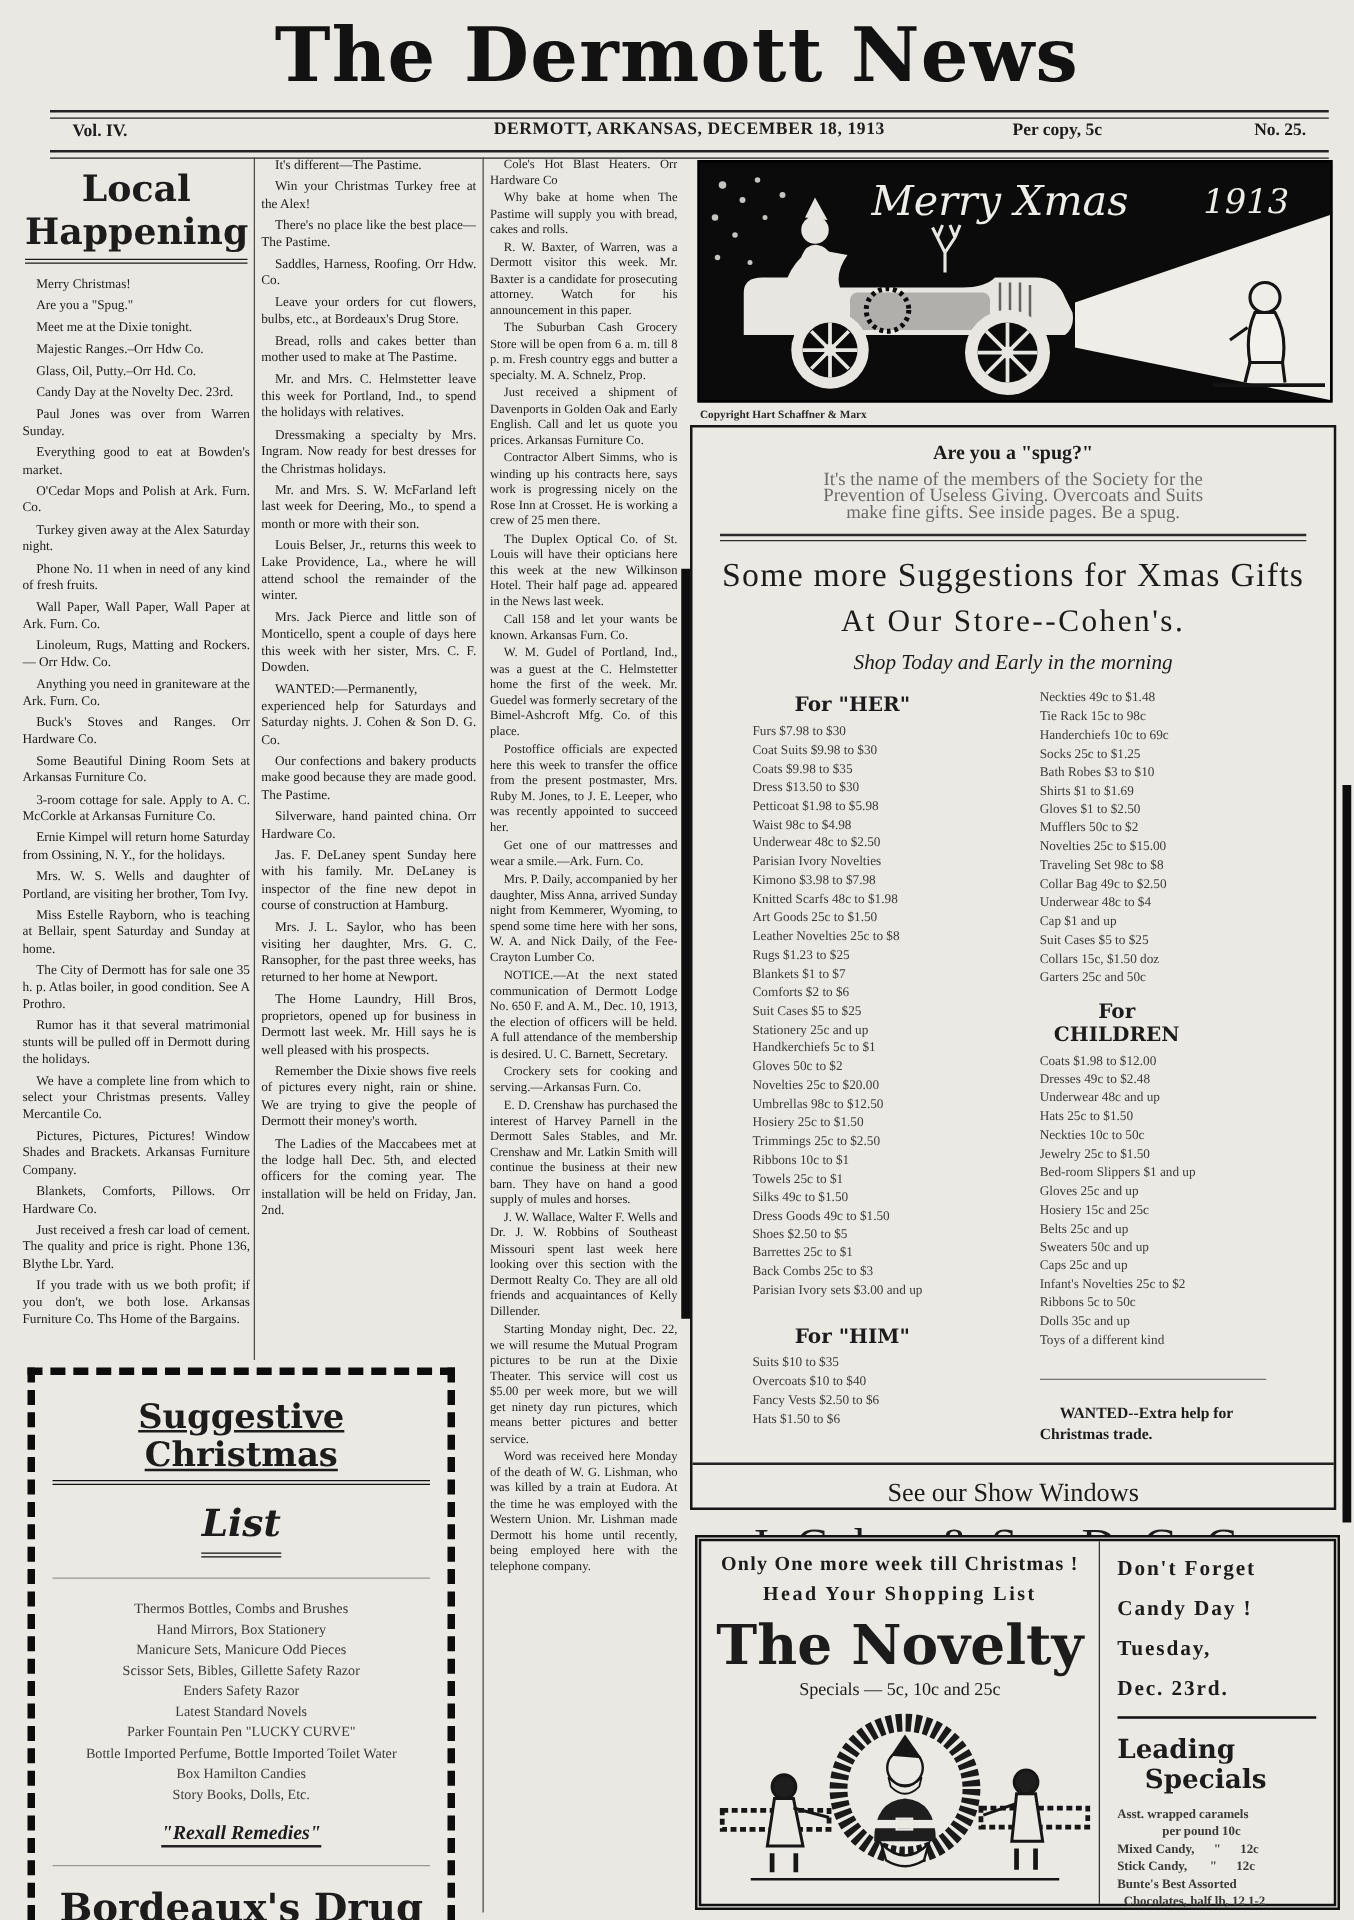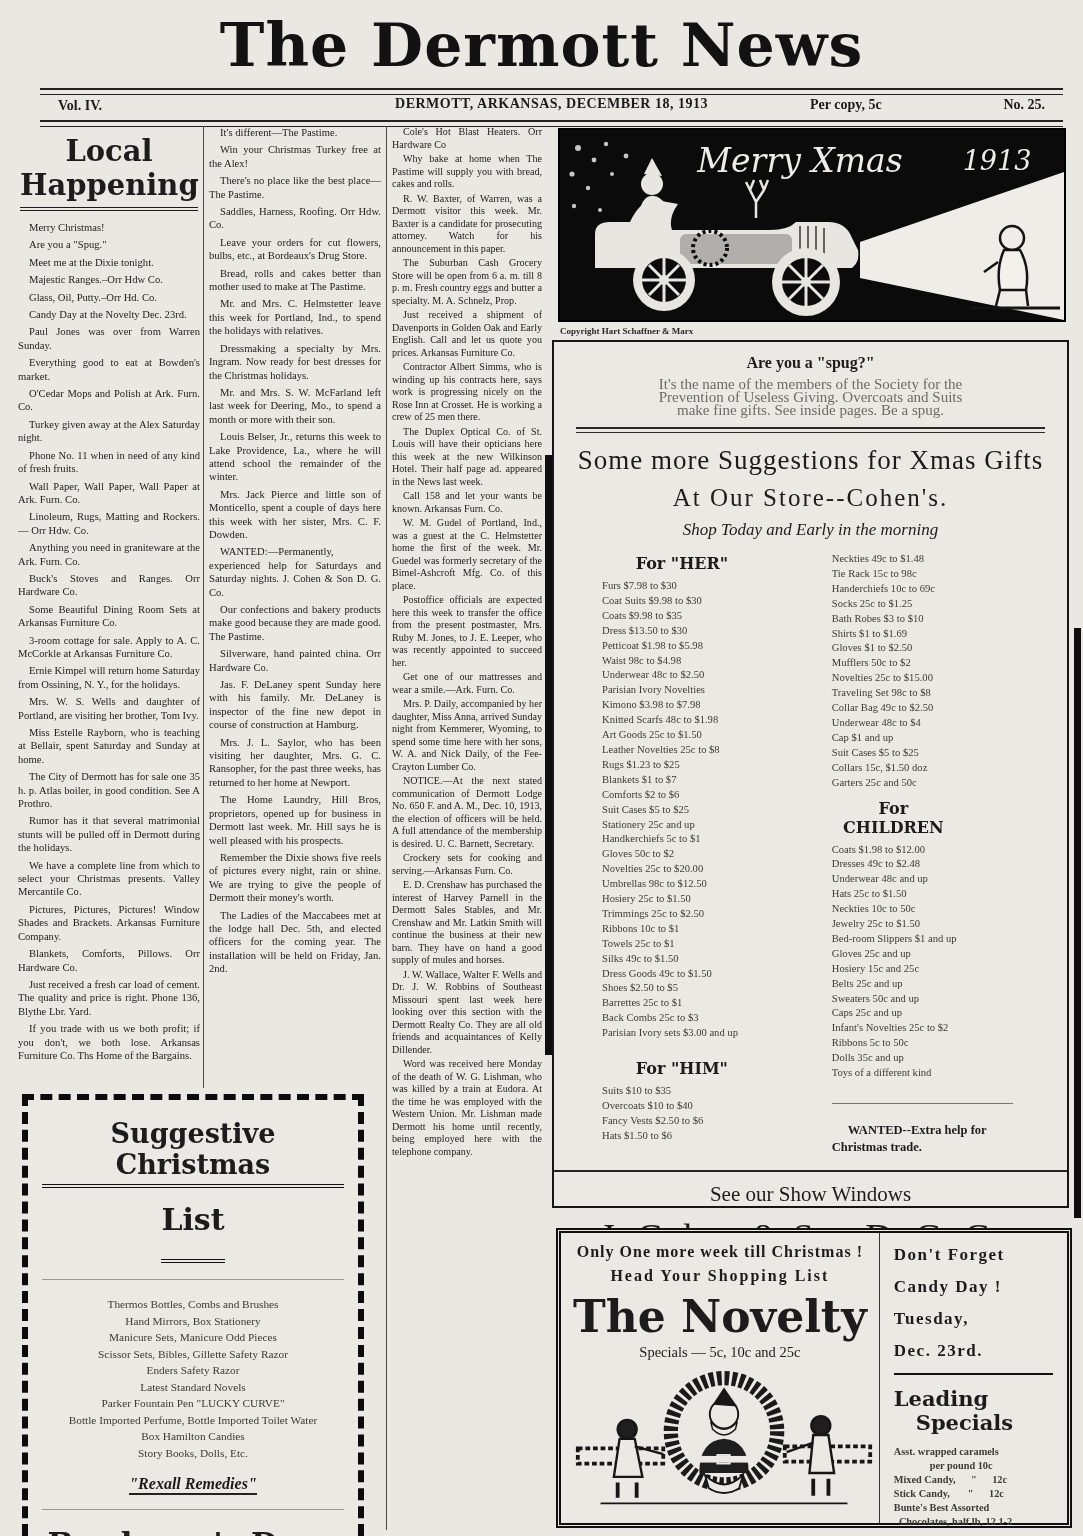--- a/index.html
+++ b/index.html
@@ -47,23 +47,23 @@
   .wanted{font-size:12.5px;font-weight:bold;margin-top:22px;border-top:1px solid #777;padding-top:18px;
     text-indent:16px;line-height:17px;width:85%;}
   .cohen-foot-rule{border-top:2px solid #222;margin:14px -22px 10px;}
   .cohen-f1{text-align:center;font-size:21px;margin:4px 0 8px;}
   .cohen-f2{text-align:center;font-size:38px;letter-spacing:1px;margin:0 0 6px;}
   .cohen-f3{text-align:center;font-size:18px;font-style:italic;font-weight:bold;}
   
   .bordeaux{position:absolute;left:22px;top:1094px;width:342px;height:460px;border:6px dashed #0c0c0c;
     box-sizing:border-box;background:#ebe9e4;padding:12px 14px;}
   .bx-h1{font-family:"DejaVu Serif", serif;font-weight:bold;font-size:27px;text-align:center;margin:6px 0 0;}
-  .bx-h1 span{display:inline-block;border-bottom:4px double #111;padding-bottom:4px;}
+  .bx-h1 span{display:inline-block;border-bottom:4px double #111;padding-bottom:4px;text-decoration:underline;}
   .bx-h2{font-family:"DejaVu Serif", serif;font-weight:bold;font-size:30px;text-align:center;margin:14px 0 0;}
-  .bx-h2 span{display:inline-block;border-bottom:4px double #111;padding-bottom:22px;}
+  .bx-h2 span{display:inline-block;border-bottom:4px double #111;padding-bottom:5px;font-style:italic;}
   .bx-sep{border-top:1px solid #9a9893;margin:16px 0;}
   .bx-item{text-align:center;font-size:11.3px;line-height:16.5px;color:#3a3a37;}
   .bx-script{text-align:center;font-size:16px;font-style:italic;font-weight:bold;margin-top:14px;}
   .bx-script span{border-bottom:2px solid #222;padding-bottom:1px;}
   .bx-store{font-family:"DejaVu Serif", serif;font-weight:bold;font-size:31px;text-align:center;margin:8px 0 10px;}
   
   .novelty{position:absolute;left:556px;top:1228px;width:516px;height:300px;border:5px double #111;
     box-sizing:border-box;background:#ebe9e4;display:flex;}
   .nov-left{width:63%;border-right:1.5px solid #333;padding:10px 8px 0;box-sizing:border-box;text-align:center;}
   .nov-l1{font-weight:bold;font-size:16px;letter-spacing:1px;}
@@ -163,20 +163,21 @@
       <p class="para">The Duplex Optical Co. of St. Louis will have their opticians here this week at the new Wilkinson Hotel.  Their half page ad. appeared in the News last week.</p>
       <p class="para">Call 158 and let your wants be known.   Arkansas Furn. Co.</p>
       <p class="para">W. M. Gudel of Portland, Ind., was a guest at the C. Helmstetter home the first of the week.  Mr. Guedel was formerly secretary of the Bimel-Ashcroft Mfg. Co. of this place.</p>
       <p class="para">Postoffice officials are expected here this week to transfer the office from the present postmaster, Mrs. Ruby M. Jones, to J. E. Leeper, who was recently appointed to succeed her.</p>
       <p class="para">Get one of our mattresses and wear a smile.—Ark. Furn. Co.</p>
       <p class="para">Mrs. P. Daily, accompanied by her daughter, Miss Anna, arrived Sunday night from Kemmerer, Wyoming, to spend some time here with her sons, W. A. and Nick Daily, of the Fee-Crayton Lumber Co.</p>
       <p class="para">NOTICE.—At the next stated communication of Dermott Lodge No. 650 F. and A. M., Dec. 10, 1913, the election of officers will be held.  A full attendance of the membership is desired.  U. C. Barnett, Secretary.</p>
       <p class="para">Crockery sets for cooking and serving.—Arkansas Furn. Co.</p>
       <p class="para">E. D. Crenshaw has purchased the interest of Harvey Parnell in the Dermott Sales Stables, and Mr. Crenshaw and Mr. Latkin Smith will continue the business at their new barn.  They have on hand a good supply of mules and horses.</p>
       <p class="para">J. W. Wallace, Walter F. Wells and Dr. J. W. Robbins of Southeast Missouri spent last week here looking over this section with the Dermott Realty Co. They are all old friends and acquaintances of Kelly Dillender.</p>
+      <p class="para">Starting Monday night, Dec. 22, we will resume the Mutual Program pictures to be run at the Dixie Theater.  This service will cost us $5.00 per week more, but we will get ninety day run pictures, which means better pictures and better service.</p>
       <p class="para">Word was received here Monday of the death of W. G. Lishman, who was killed by a train at Eudora.  At the time he was employed with the Western Union. Mr. Lishman made Dermott his home until recently, being employed here with the telephone company.</p>
     </div>
 </div>
 
 <div class="illo-box">
   <svg width="504" height="190" viewBox="0 0 504 190">
     <rect x="0" y="0" width="504" height="190" fill="#0b0b0b"></rect>
 
     <polygon points="300,112 504,42 504,190 300,148" fill="#efede8"></polygon>
 

